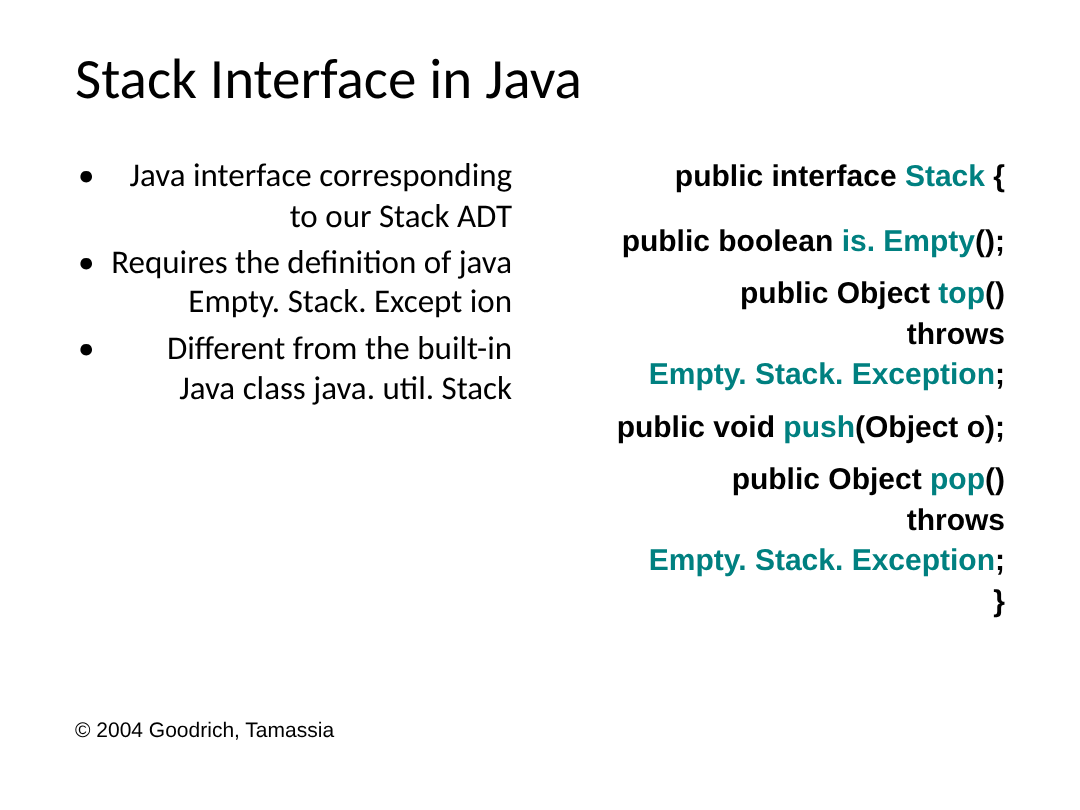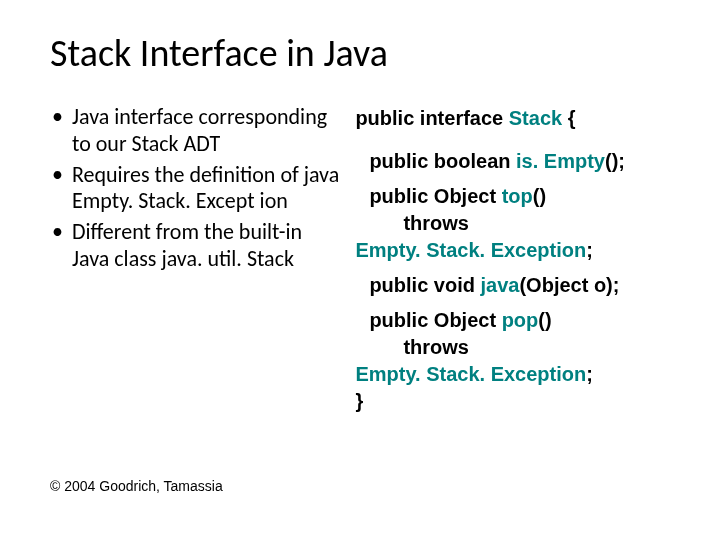--- a/index.html
+++ b/index.html
@@ -19,20 +19,21 @@
   }
   h1.title {
     font-size: 38px;
     font-weight: 400;
     text-align: left;
     margin-bottom: 28px;
   }
   .columns {
     display: flex;
     gap: 14px;
+    text-align: right;
   }
   .left {
     flex: 0 0 47%;
     font-size: 22px;
     line-height: 1.22;
   }
   .right {
     flex: 1;
     font-size: 20px;
     line-height: 1.25;
@@ -108,21 +109,21 @@
       <div class="gap"></div>
       <span class="blk ind1">
         <span>public Object </span><span class="teal">top</span><span>()</span>
       </span>
       <span class="blk ind2">throws</span>
       <span class="blk">
         <span class="teal">Empty. Stack. Exception</span><span>;</span>
       </span>
       <div class="gap"></div>
       <span class="blk ind1">
-        <span>public void </span><span class="teal">java</span><span>(Object o);</span>
+        <span>public void </span><span class="teal">push</span><span>(Object o);</span>
       </span>
       <div class="gap"></div>
       <span class="blk ind1">
         <span>public Object </span><span class="teal">pop</span><span>()</span>
       </span>
       <span class="blk ind2">throws</span>
       <span class="blk">
         <span class="teal">Empty. Stack. Exception</span><span>;</span>
       </span>
       <span class="blk">}</span>

